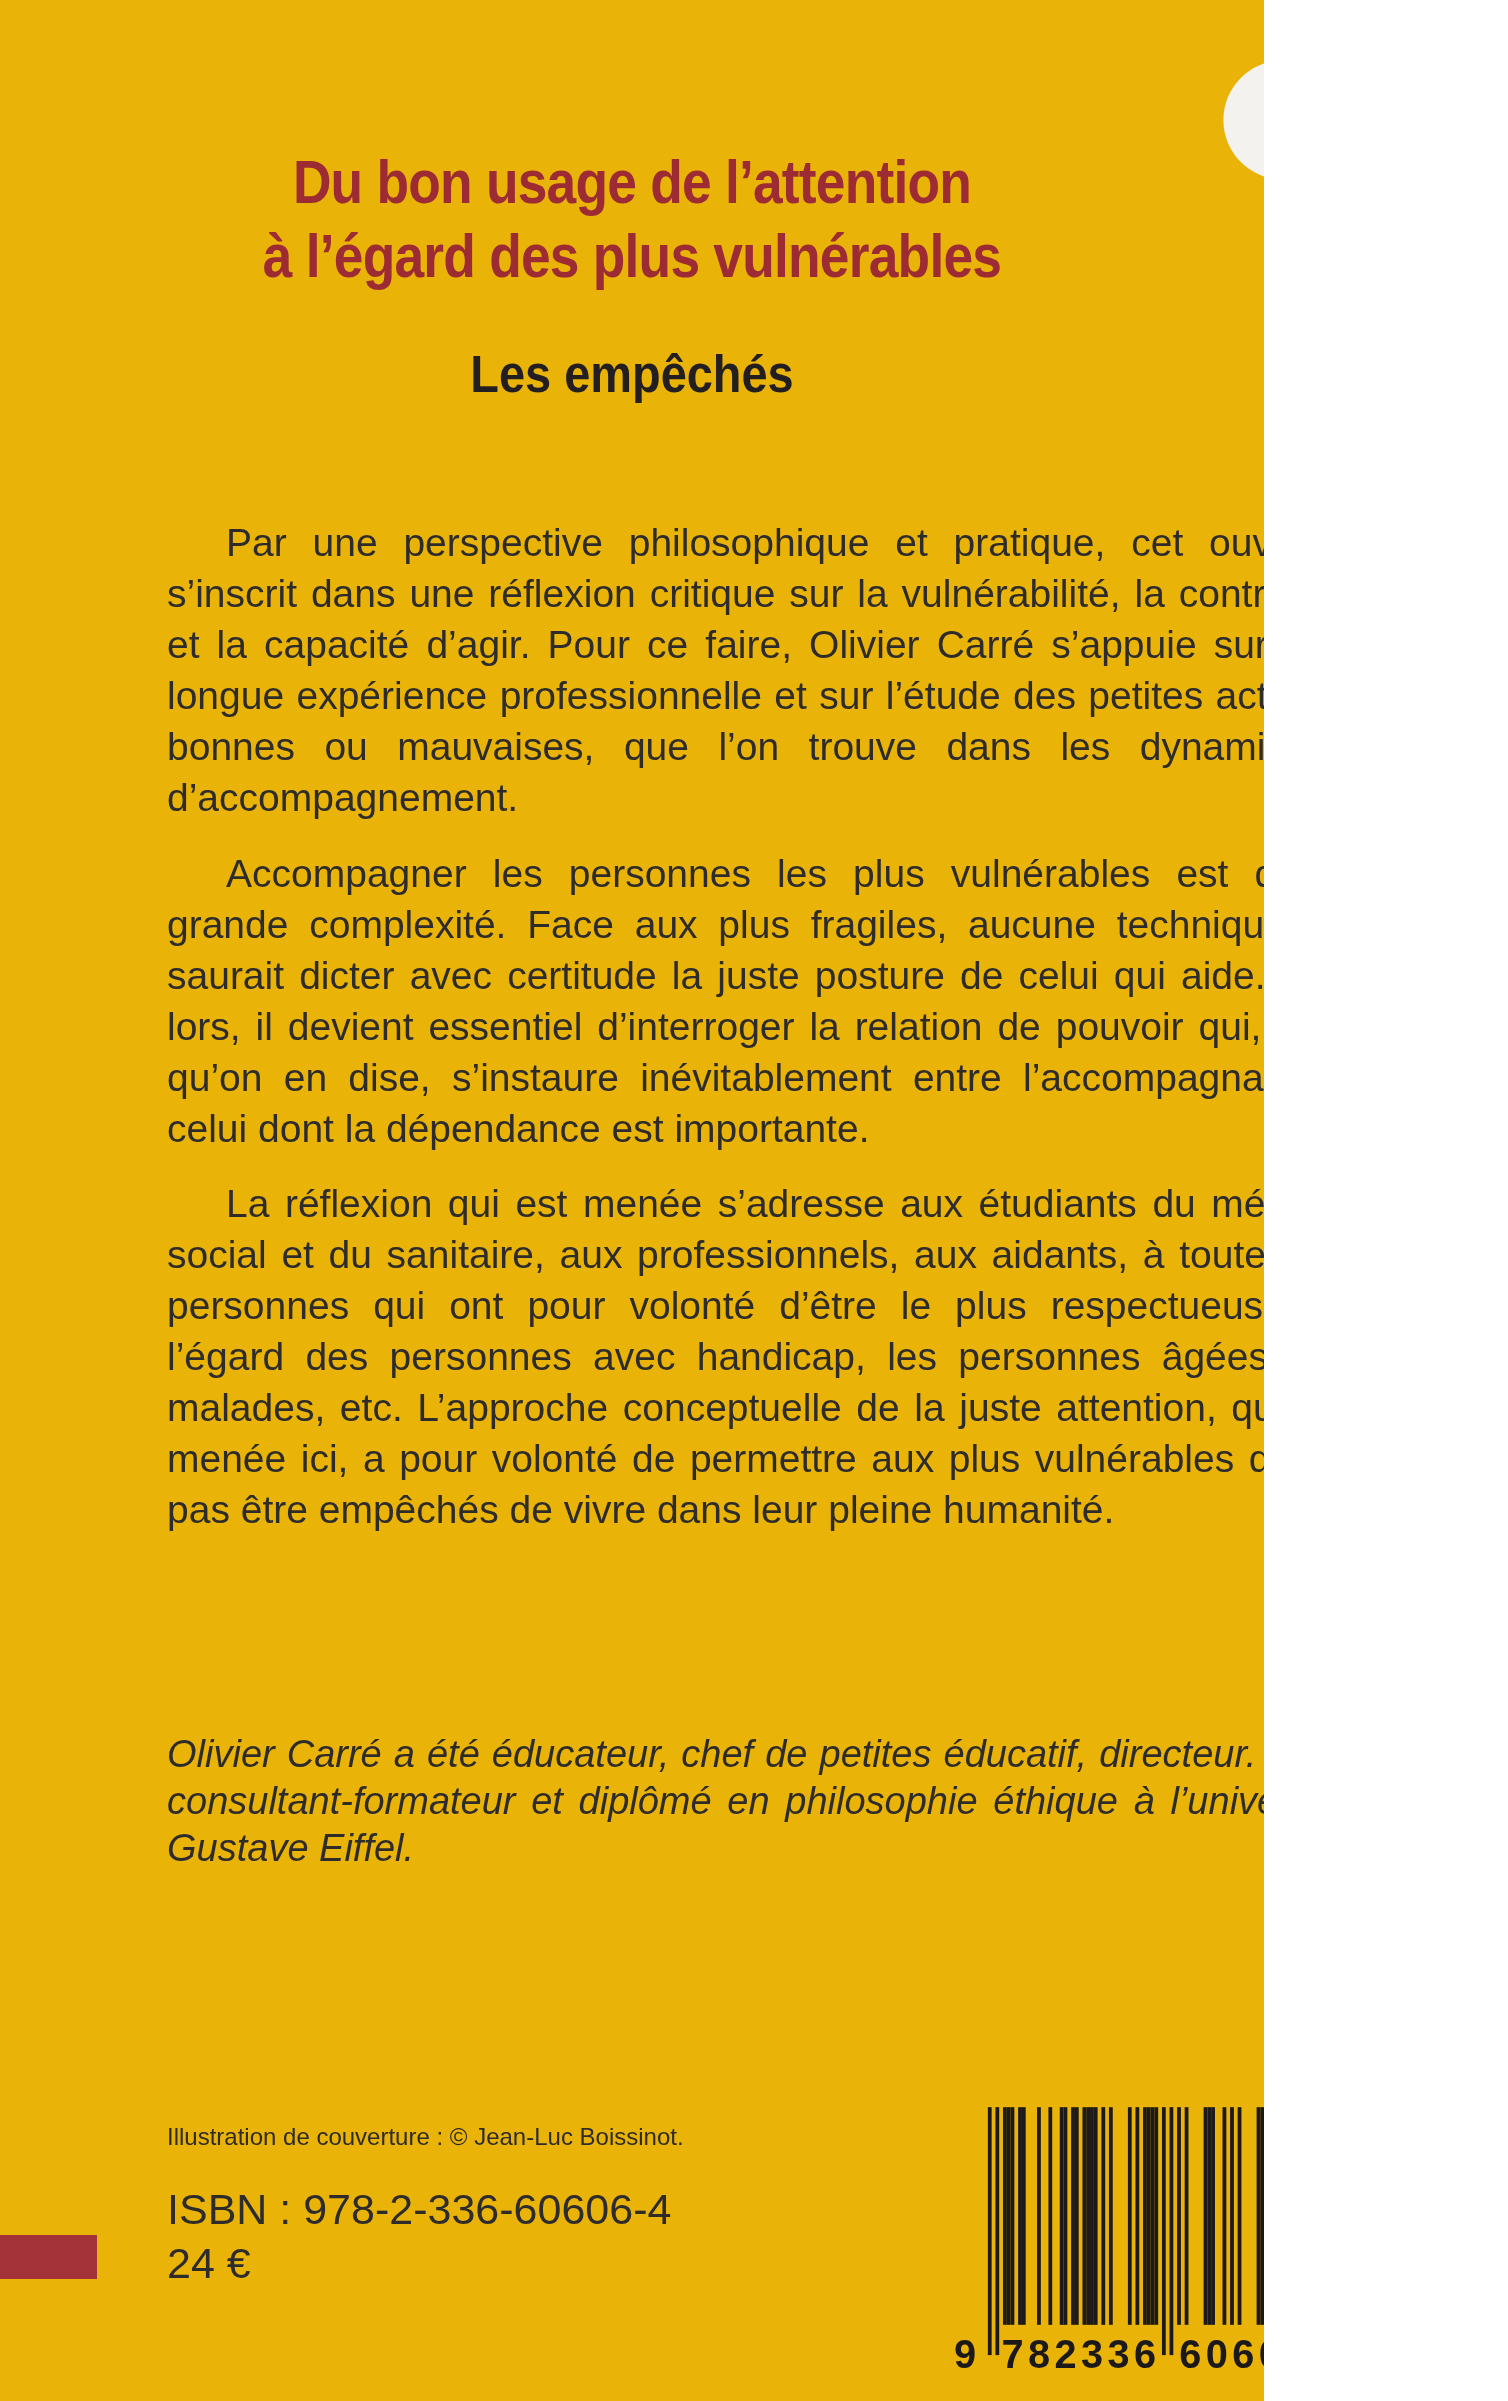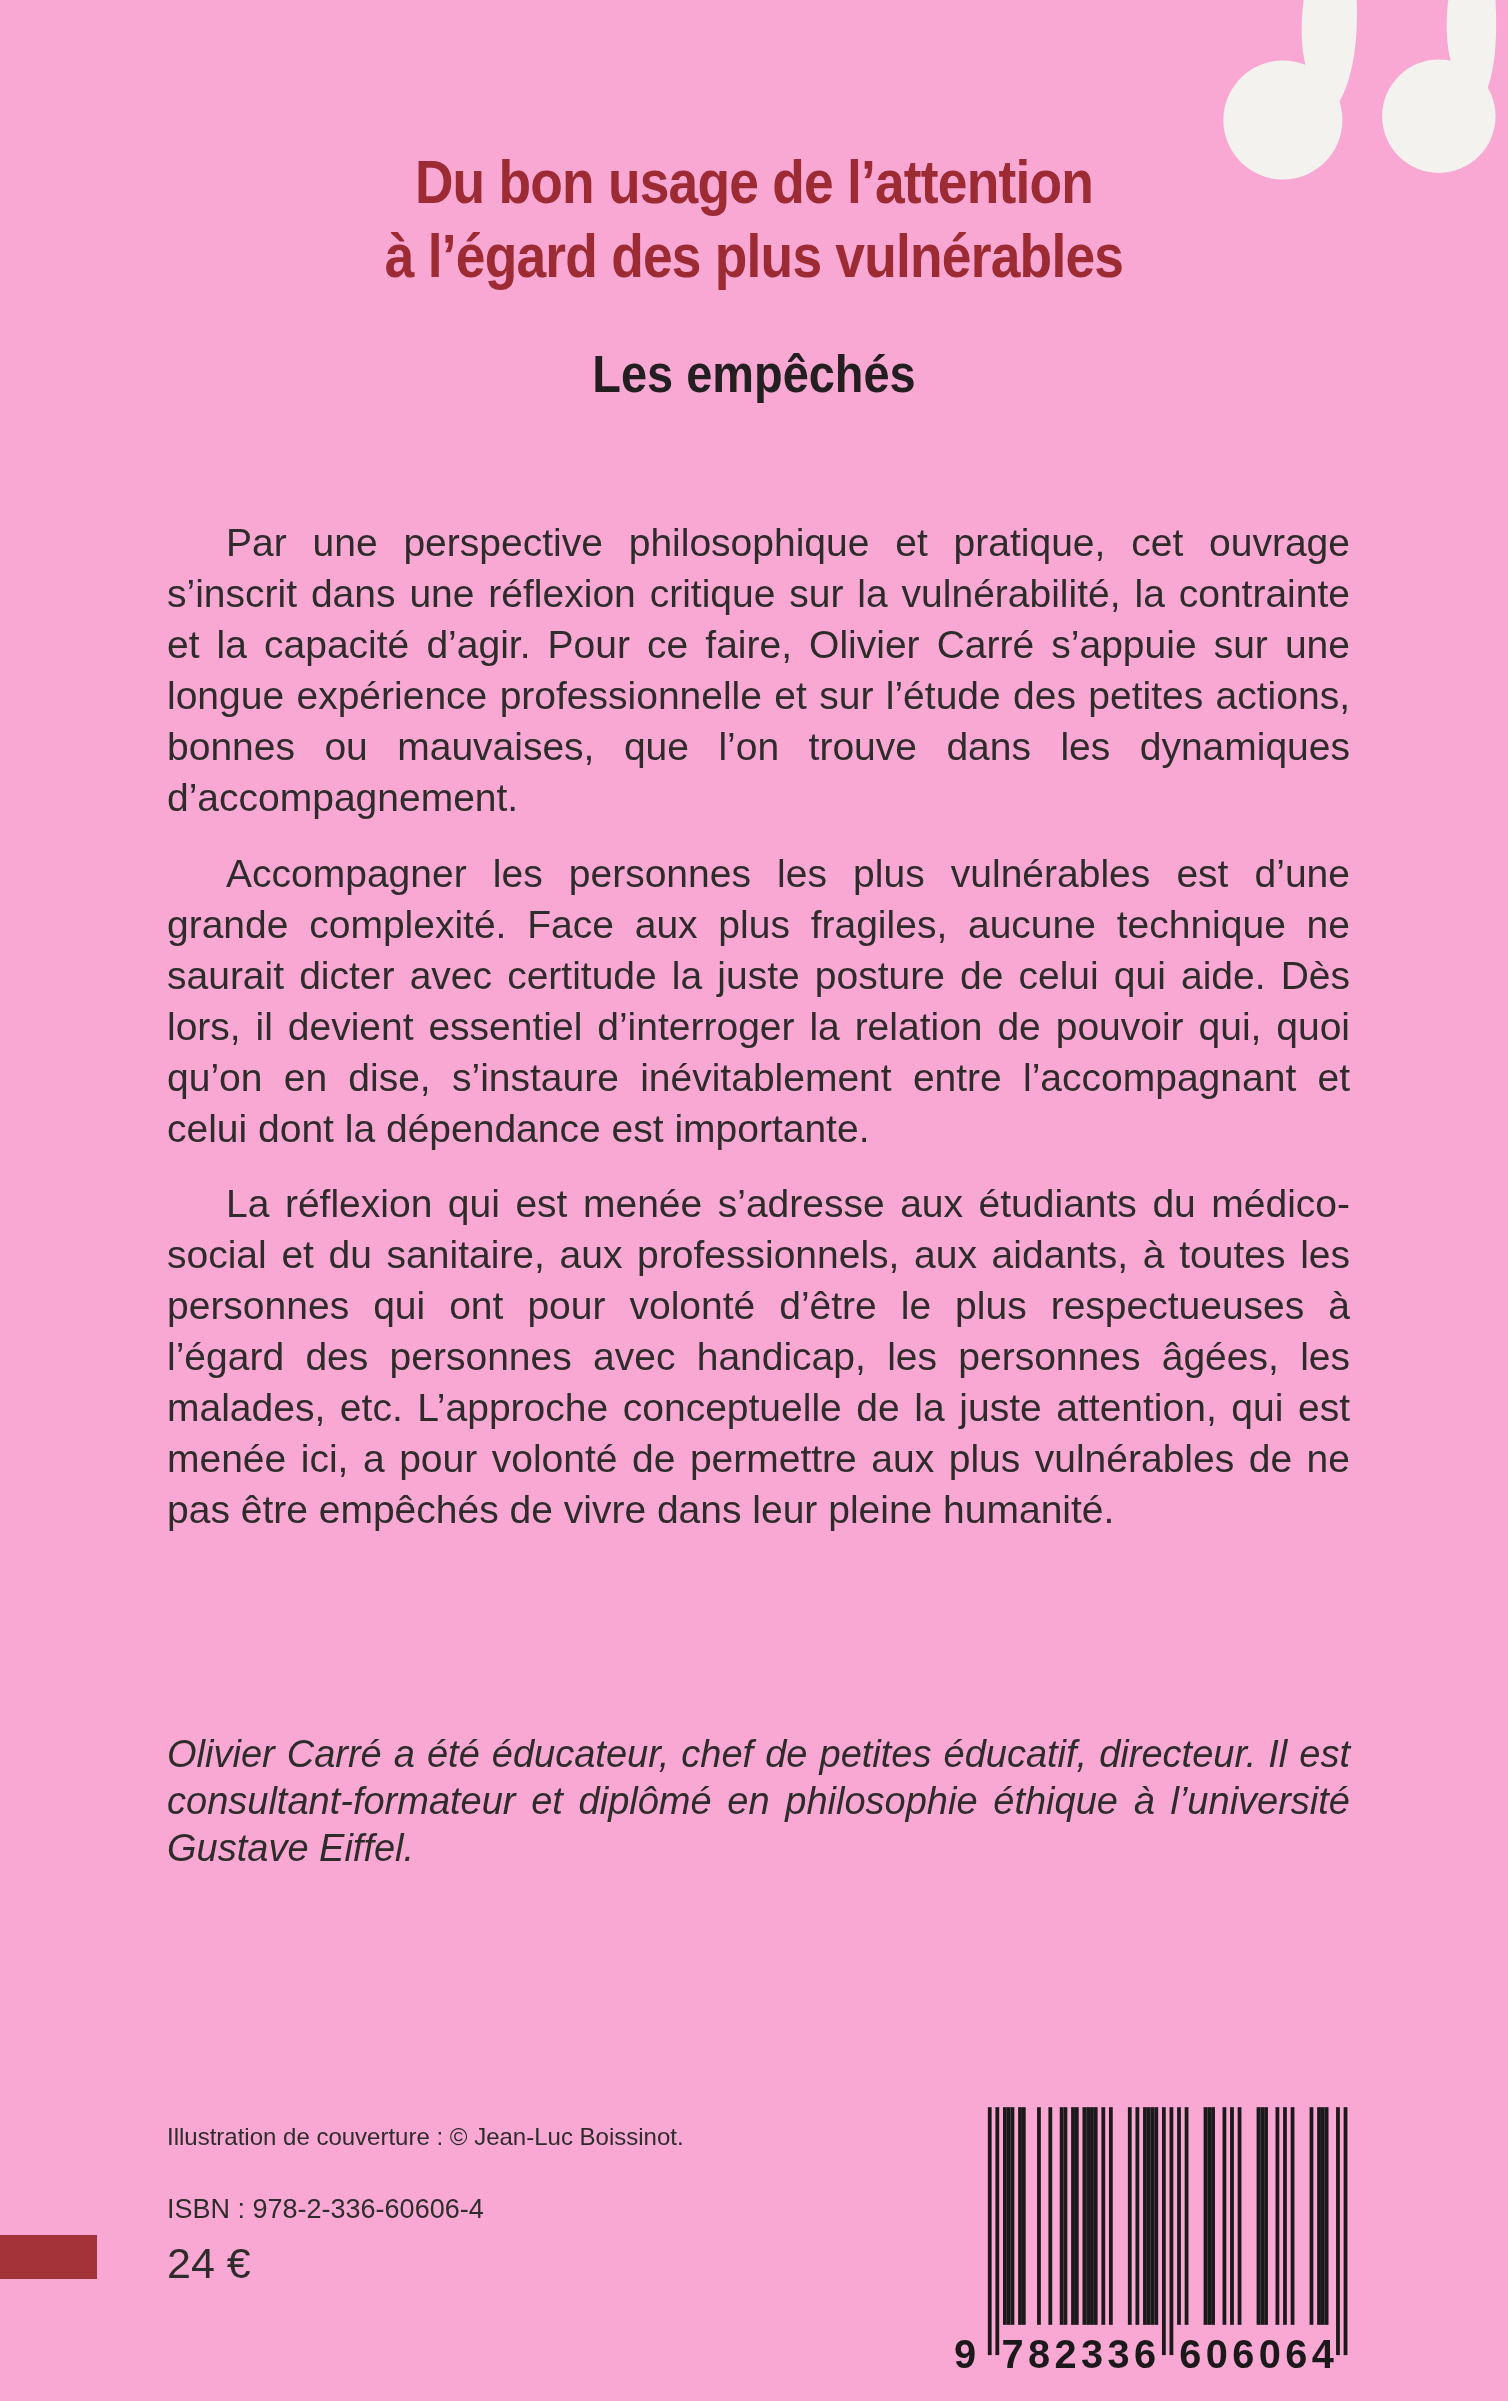--- a/index.html
+++ b/index.html
@@ -1,19 +1,19 @@
 <!DOCTYPE html>
 <html lang="fr" style="--title-red: #9d2b34; --accent-red: #a43339; --subtitle-dark: #231f20; --text-dark: #2e2c2b; --quote-gray: #f3f2ef; --barcode-black: #1c191a;font-size:15px"><head>
 <meta charset="utf-8">
 <style>
   html,body{margin:0;padding:0;background:#ffffff;}
   .page{
     position:relative;
-    width:1508px;height:2402px;
-    background:#f9a8d4;
+    width:1264px;height:2402px;
+    background:#eab308;
     overflow:hidden;
     font-family:"Liberation Sans", sans-serif;
     color:var(--text-dark,#2e2c2b);
   }
   .quote-mark{
     position:absolute;left:1208px;top:0;width:301px;height:189px;
   }
   .title{
     position:absolute;left:0;top:103px;width:100%;
     text-align:center;
@@ -43,21 +43,21 @@
     text-align:justify;
     color:var(--text-dark,#2e2c2b);
   }
   .credit{
     position:absolute;left:167px;top:2119px;
     font-size:24px;line-height:36px;
     color:var(--text-dark,#2e2c2b);
   }
   .isbn{
     position:absolute;left:167px;top:2188px;
-    font-size:27px;line-height:42px;
+    font-size:43px;line-height:42px;
     color:var(--text-dark,#2e2c2b);
   }
   .price{
     position:absolute;left:167px;top:2240px;
     font-size:43px;line-height:47px;
     color:var(--text-dark,#2e2c2b);
   }
   .accent-bar{
     position:absolute;left:0;top:2235px;width:97px;height:44px;
     background:var(--accent-red,#a43339);

